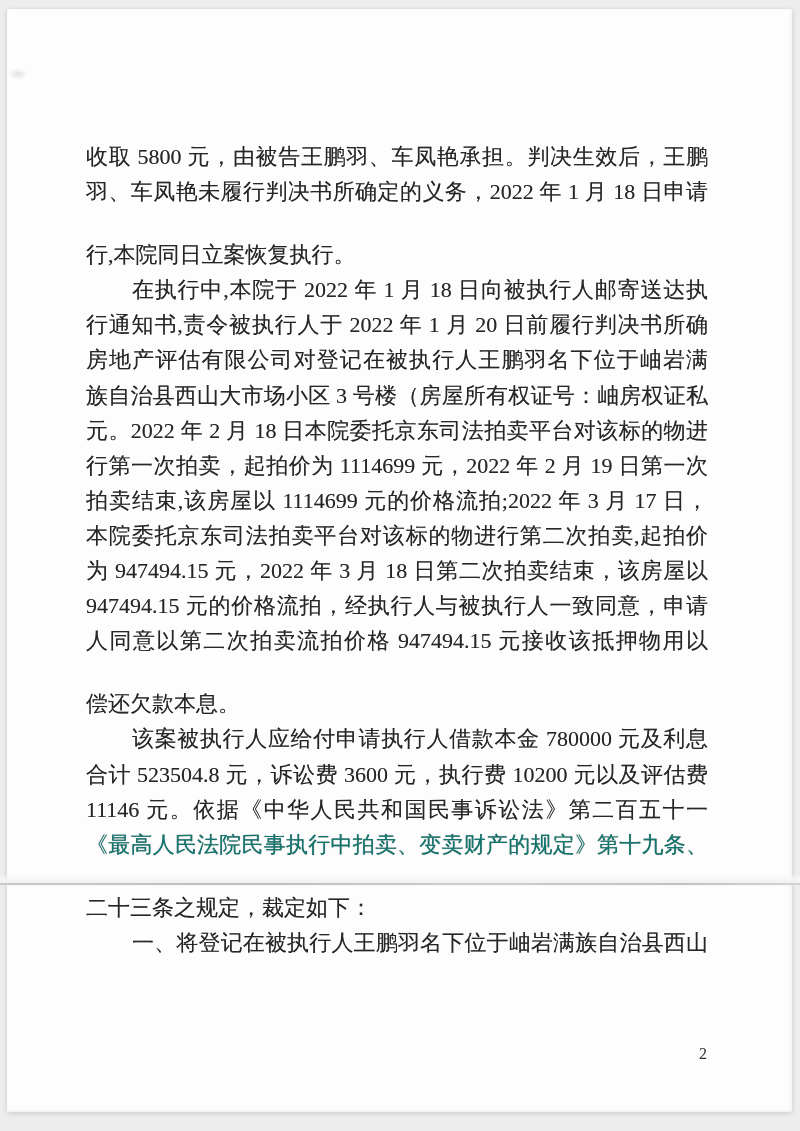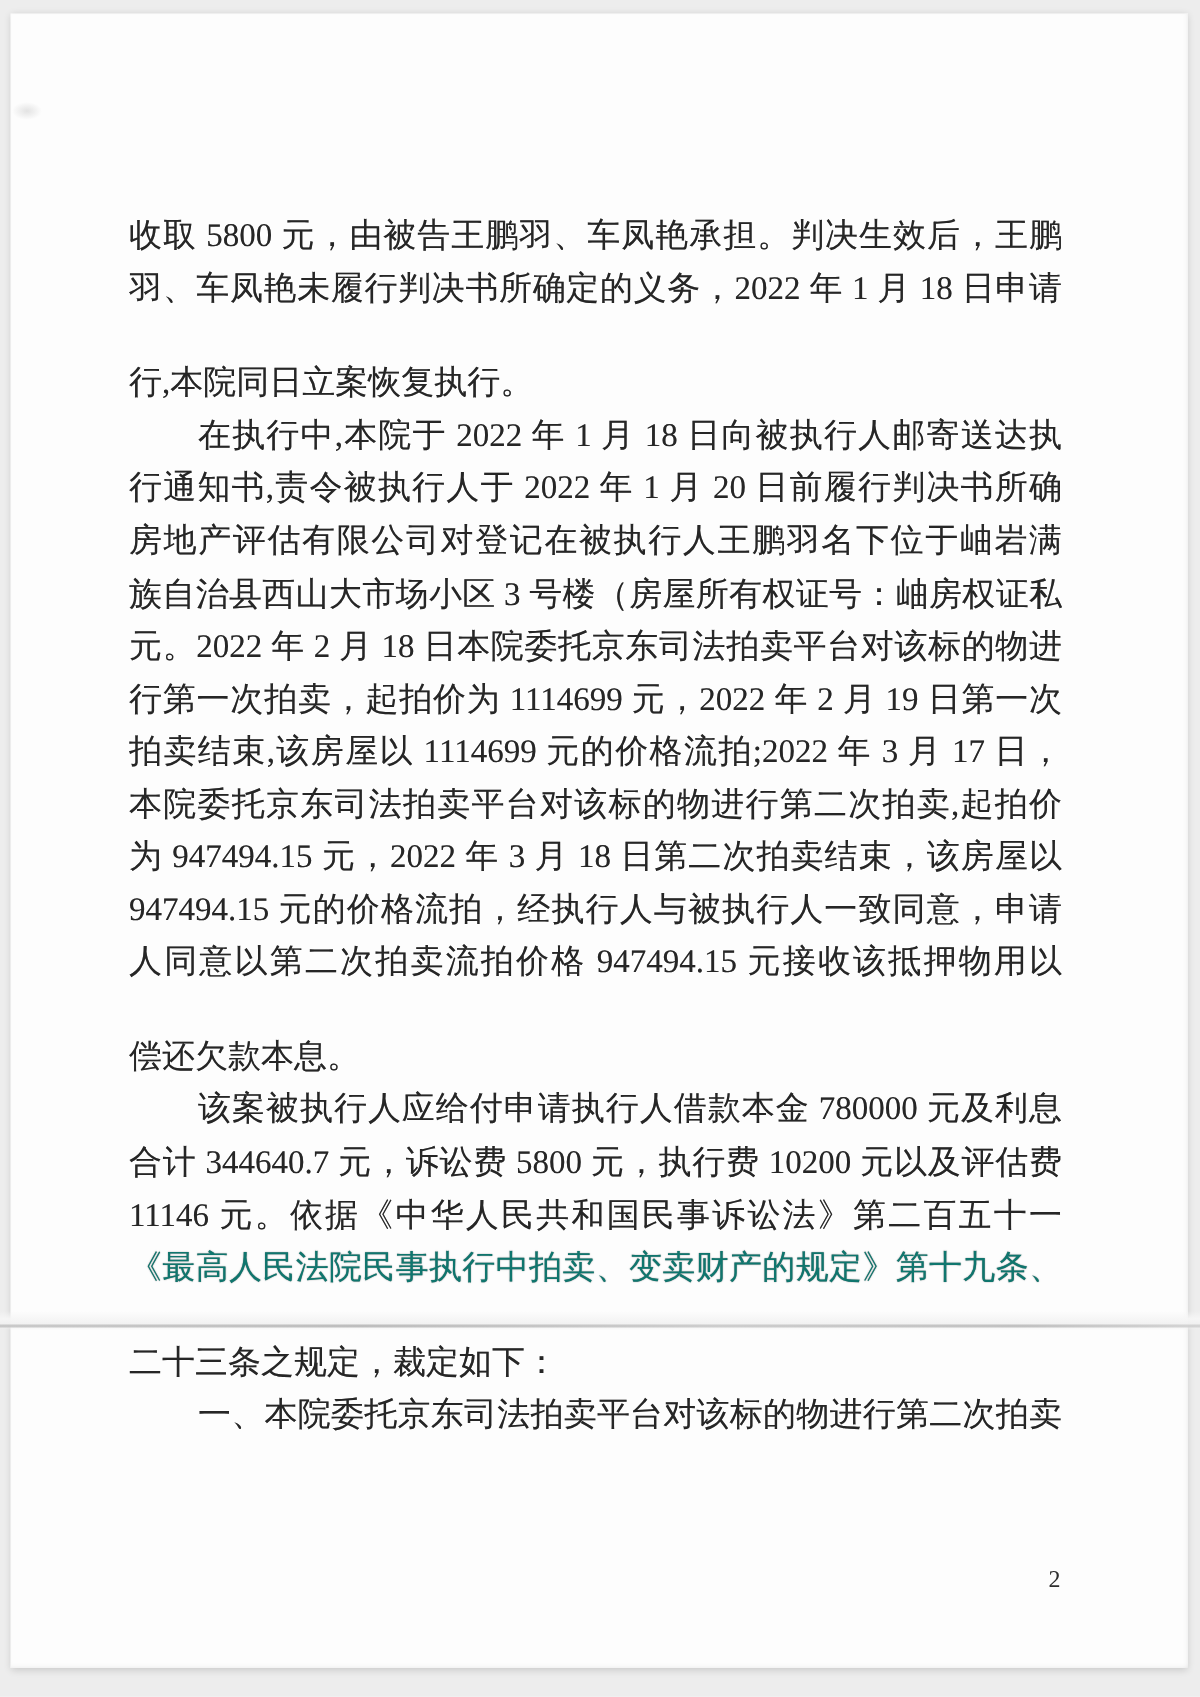--- a/index.html
+++ b/index.html
@@ -96,24 +96,24 @@
         <div class="line">族自治县西山大市场小区 3 号楼（房屋所有权证号：岫房权证私</div>
         <div class="line">元。2022 年 2 月 18 日本院委托京东司法拍卖平台对该标的物进</div>
         <div class="line">行第一次拍卖，起拍价为 1114699 元，2022 年 2 月 19 日第一次</div>
         <div class="line">拍卖结束,该房屋以 1114699 元的价格流拍;2022 年 3 月 17 日，</div>
         <div class="line">本院委托京东司法拍卖平台对该标的物进行第二次拍卖,起拍价</div>
         <div class="line">为 947494.15 元，2022 年 3 月 18 日第二次拍卖结束，该房屋以</div>
         <div class="line">947494.15 元的价格流拍，经执行人与被执行人一致同意，申请</div>
         <div class="line">人同意以第二次拍卖流拍价格 947494.15 元接收该抵押物用以</div>
         <div class="line end">偿还欠款本息。</div>
         <div class="line indent">该案被执行人应给付申请执行人借款本金 780000 元及利息</div>
-        <div class="line">合计 344640.7 元，诉讼费 5800 元，执行费 10200 元以及评估费</div>
+        <div class="line">合计 523504.8 元，诉讼费 3600 元，执行费 10200 元以及评估费</div>
         <div class="line">11146 元。依据《中华人民共和国民事诉讼法》第二百五十一条、</div>
         <div class="line emph">《最高人民法院民事执行中拍卖、变卖财产的规定》第十九条、</div>
         <div class="line end">二十三条之规定，裁定如下：</div>
-        <div class="line indent">一、本院委托京东司法拍卖平台对该标的物进行第二次拍卖</div>
+        <div class="line indent">一、将登记在被执行人王鹏羽名下位于岫岩满族自治县西山</div>
       </div>
     <div class="page-number">2</div>
   </div>
   <div class="scan-band">
     <div class="scan-band-line"></div>
   </div>
 </div>
 
 </body></html>

